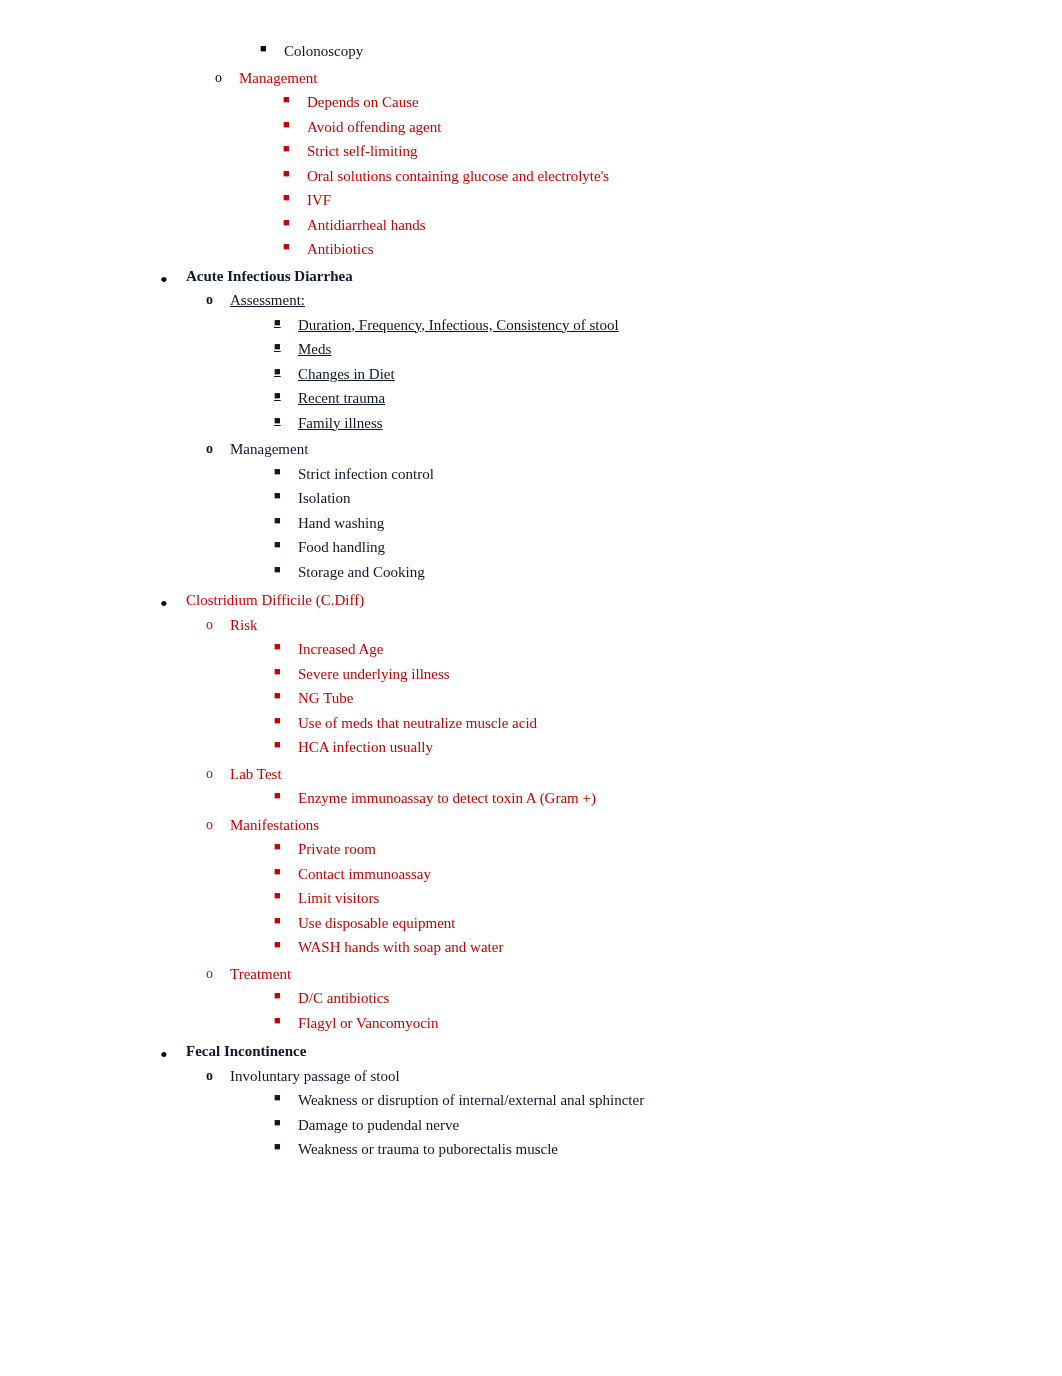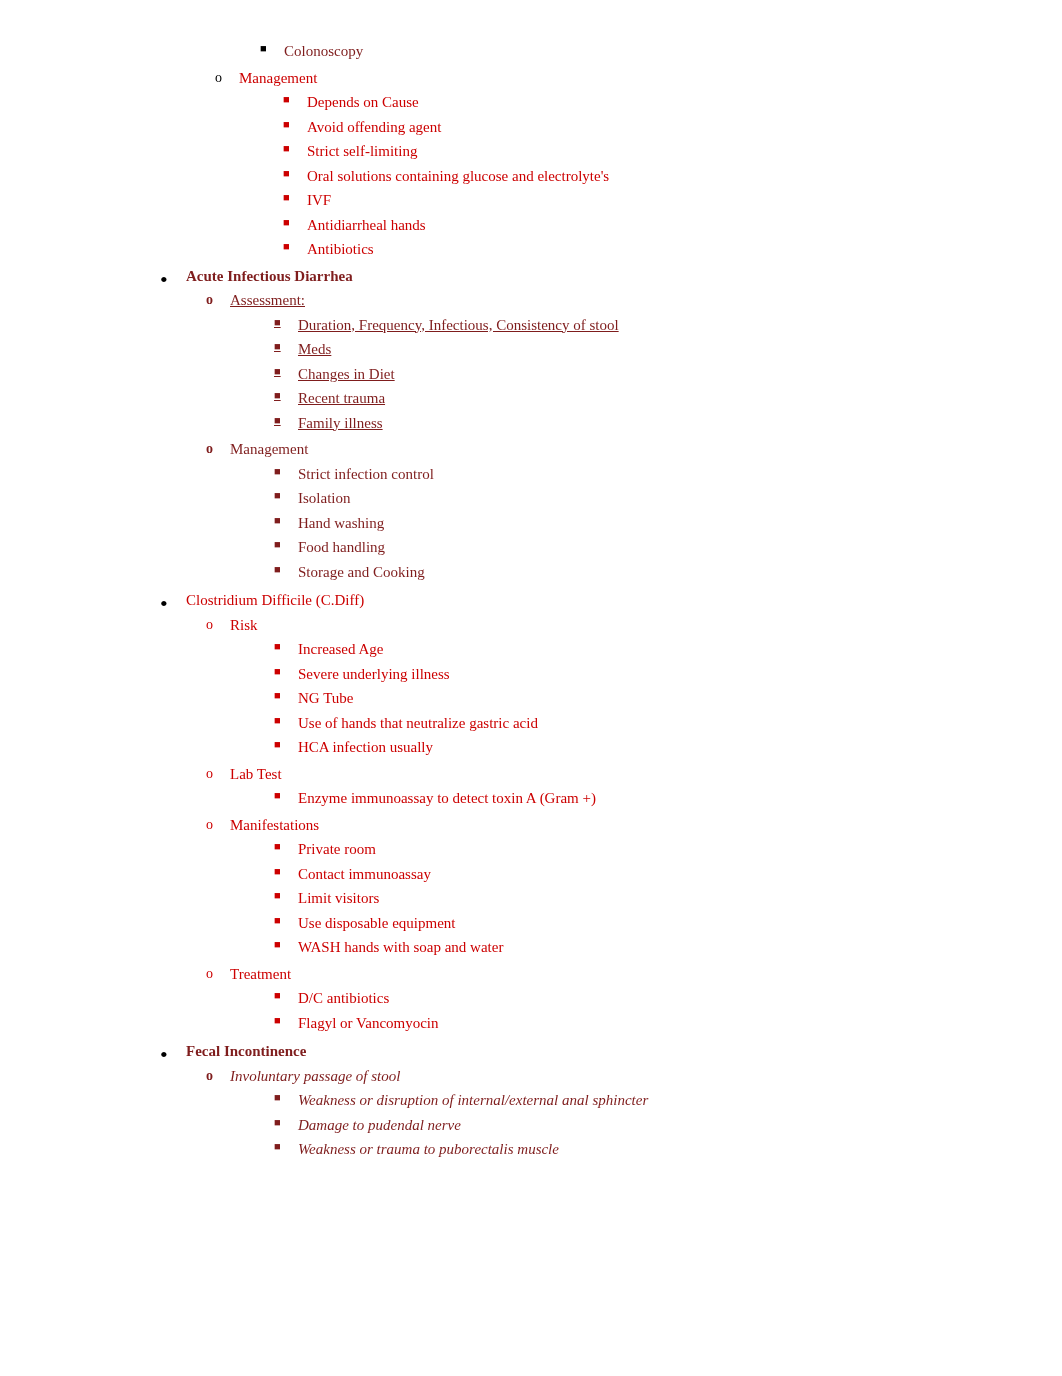--- a/index.html
+++ b/index.html
@@ -78,21 +78,21 @@
       font-size: 11px;
       line-height: 1.6;
       margin-right: 6px;
     }
 
     .text-red {
       color: #cc0000;
     }
 
     .text-black {
-      color: #7f1d1d;
+      color: #0f172a;
     }
 
     .bold {
       font-weight: bold;
     }
 
     .item-content {
       flex: 1;
       line-height: 1.5;
     }
@@ -240,21 +240,21 @@
               <li>
                 <span class="bullet">■</span>
                 <span class="item-content text-red">Severe underlying illness</span>
               </li>
               <li>
                 <span class="bullet">■</span>
                 <span class="item-content text-red">NG Tube</span>
               </li>
               <li>
                 <span class="bullet">■</span>
-                <span class="item-content text-red">Use of hands that neutralize gastric acid</span>
+                <span class="item-content text-red">Use of meds that neutralize muscle acid</span>
               </li>
               <li>
                 <span class="bullet">■</span>
                 <span class="item-content text-red">HCA infection usually</span>
               </li>
             </ul>
           </span>
         </li>
 
         <li>
@@ -321,21 +321,21 @@
 </ul>
 
 <ul class="level1" style="padding-left: 100px; margin-bottom: 2px;">
   <li>
     <span class="bullet" style="font-size:22px; margin-right: 8px;">•</span>
     <span class="item-content text-black bold">
       Fecal Incontinence
       <ul class="level2 sub-list" style="padding-left: 20px;">
         <li>
           <span class="bullet circle-bullet">o</span>
-          <span class="item-content text-black" style="font-weight:normal;font-style:italic;">
+          <span class="item-content text-black" style="font-weight:normal;">
             Involuntary passage of stool
             <ul class="level3 sub-list">
               <li>
                 <span class="bullet">■</span>
                 <span class="item-content text-black">Weakness or disruption of internal/external anal sphincter</span>
               </li>
               <li>
                 <span class="bullet">■</span>
                 <span class="item-content text-black">Damage to pudendal nerve</span>
               </li>

